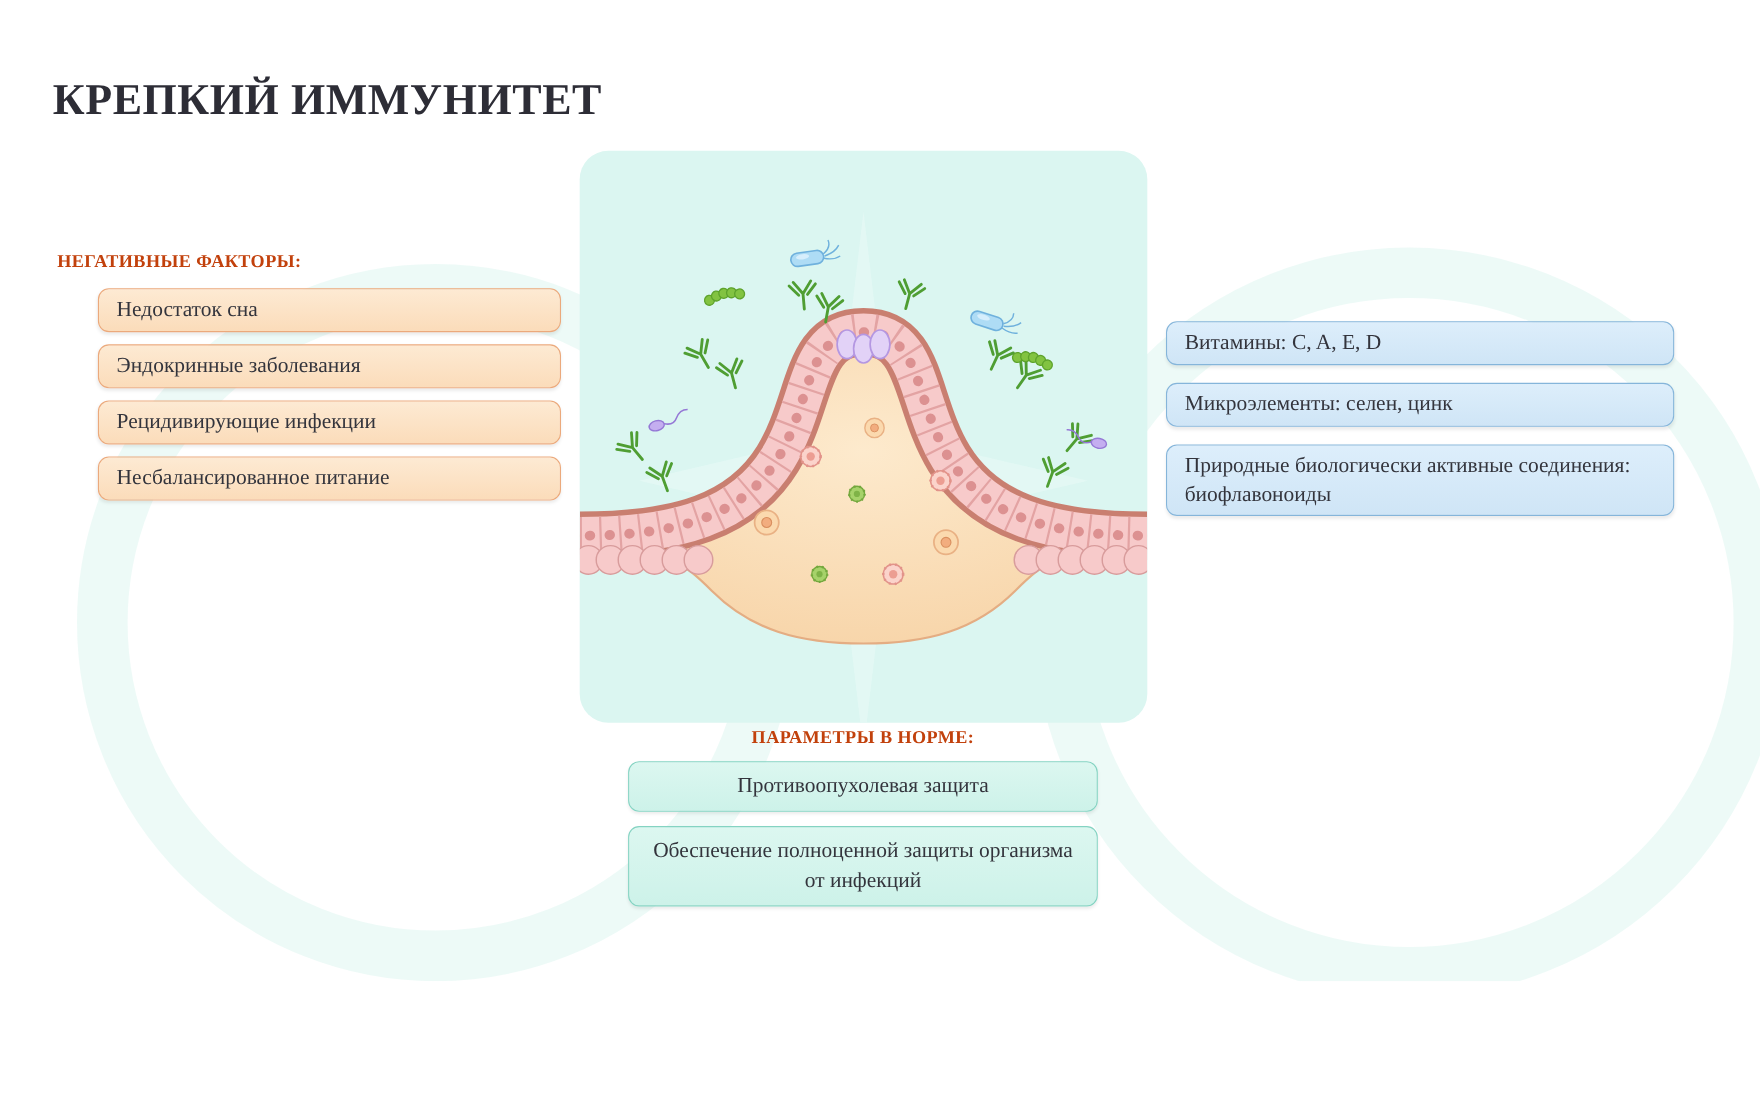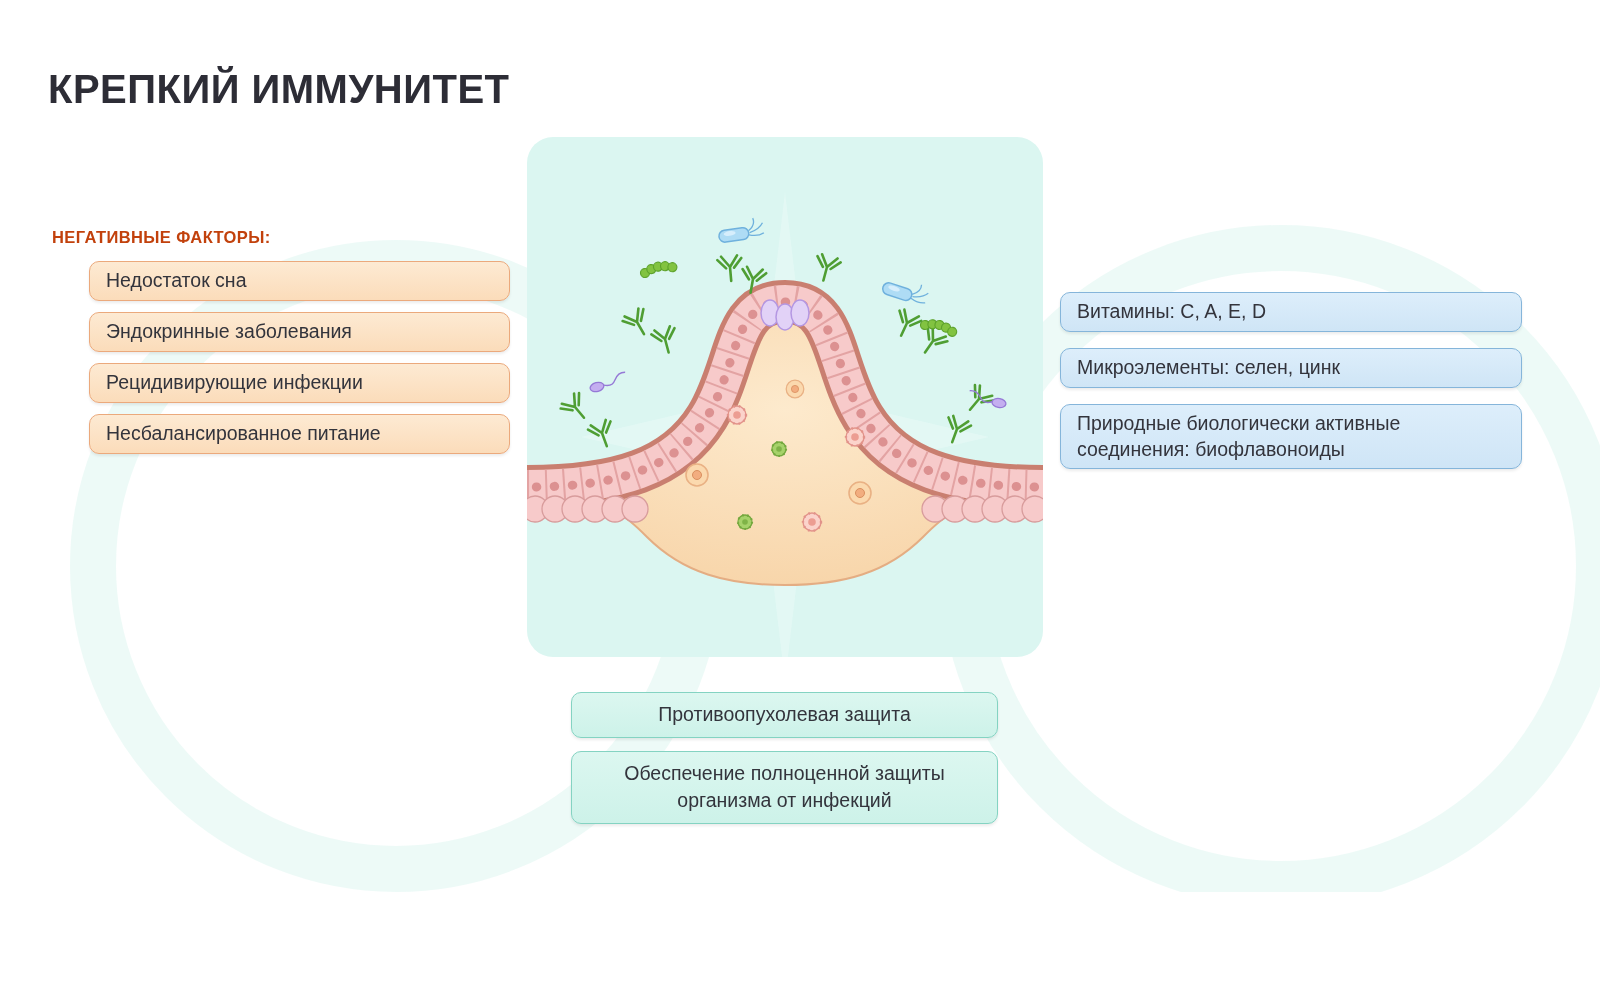--- a/index.html
+++ b/index.html
@@ -1,17 +1,17 @@
 <!DOCTYPE html>
 <html><head>
 <meta charset="utf-8">
 <style>
   html,body { margin:0; padding:0; background:#ffffff; }
   body { font-family:"Liberation Sans", sans-serif; }
-  .stage { position:relative; width:1600px; height:892px; background:#ffffff; overflow:hidden; }
+  .stage { position:relative; width:1600px; height:892px; background:#ffffff; overflow:hidden;font-family:Liberation Serif, serif; }
 
   .ring { position:absolute; border-radius:50%; border:46px solid #def5f1; opacity:.55; z-index:0; }
   .ring.r1 { left:70px;  top:240px; width:560px; height:560px; }
   .ring.r2 { left:940px; top:225px; width:590px; height:590px; }
 
   .title { position:absolute; left:48px; top:40px; z-index:2;
            font-size:40px; font-weight:800; color:#2d2d36; letter-spacing:.5px; }
 
   .section-heading { font-size:16.5px; font-weight:700; color:#c2410c; letter-spacing:.4px; margin:0 0 14px 2px; }
 
@@ -27,21 +27,21 @@
   .prevention-list { display:flex; flex-direction:column; gap:16px; }
   .prevention-box { background:linear-gradient(180deg,#ddeefb,#cfe5f6); border:1.5px solid #85b5da; }
 
   .panel { position:absolute; left:527px; top:137px; width:516px; height:520px;
            border-radius:26px; background:#dbf6f1; overflow:hidden; z-index:1; }
   .panel svg { display:block; }
 
   .bottom { position:absolute; left:571px; top:660px; width:427px; z-index:2;
             display:flex; flex-direction:column; }
   .bottom .section-heading { text-align:center; margin:0 0 12px 0; }
-  .normal-list { display:flex; flex-direction:column; gap:13px; width:100%;margin-top:32px; }
+  .normal-list { display:flex; flex-direction:column; gap:13px; width:100%; }
   .normal-box { background:linear-gradient(180deg,#dcf7f0,#cdf2e9); border:1.5px solid #84d3c2;
                 justify-content:center; text-align:center; padding:8px 18px; line-height:1.42; }
 </style>
 </head>
 <body>
 
 <div class="stage">
 
   <div class="ring r1"></div>
   <div class="ring r2"></div>
@@ -167,19 +167,20 @@
 
   <div class="col-right">
     <div class="prevention-list">
       <div class="box prevention-box">Витамины: C, A, E, D</div>
       <div class="box prevention-box">Микроэлементы: селен, цинк</div>
       <div class="box prevention-box">Природные биологически активные соединения: биофлавоноиды</div>
     </div>
   </div>
 
   <div class="bottom">
+    <div class="section-heading">ПАРАМЕТРЫ В НОРМЕ:</div>
     <div class="normal-list">
       <div class="box normal-box">Противоопухолевая защита</div>
       <div class="box normal-box">Обеспечение полноценной защиты организма от инфекций</div>
     </div>
   </div>
 
 </div>
 
 </body></html>

